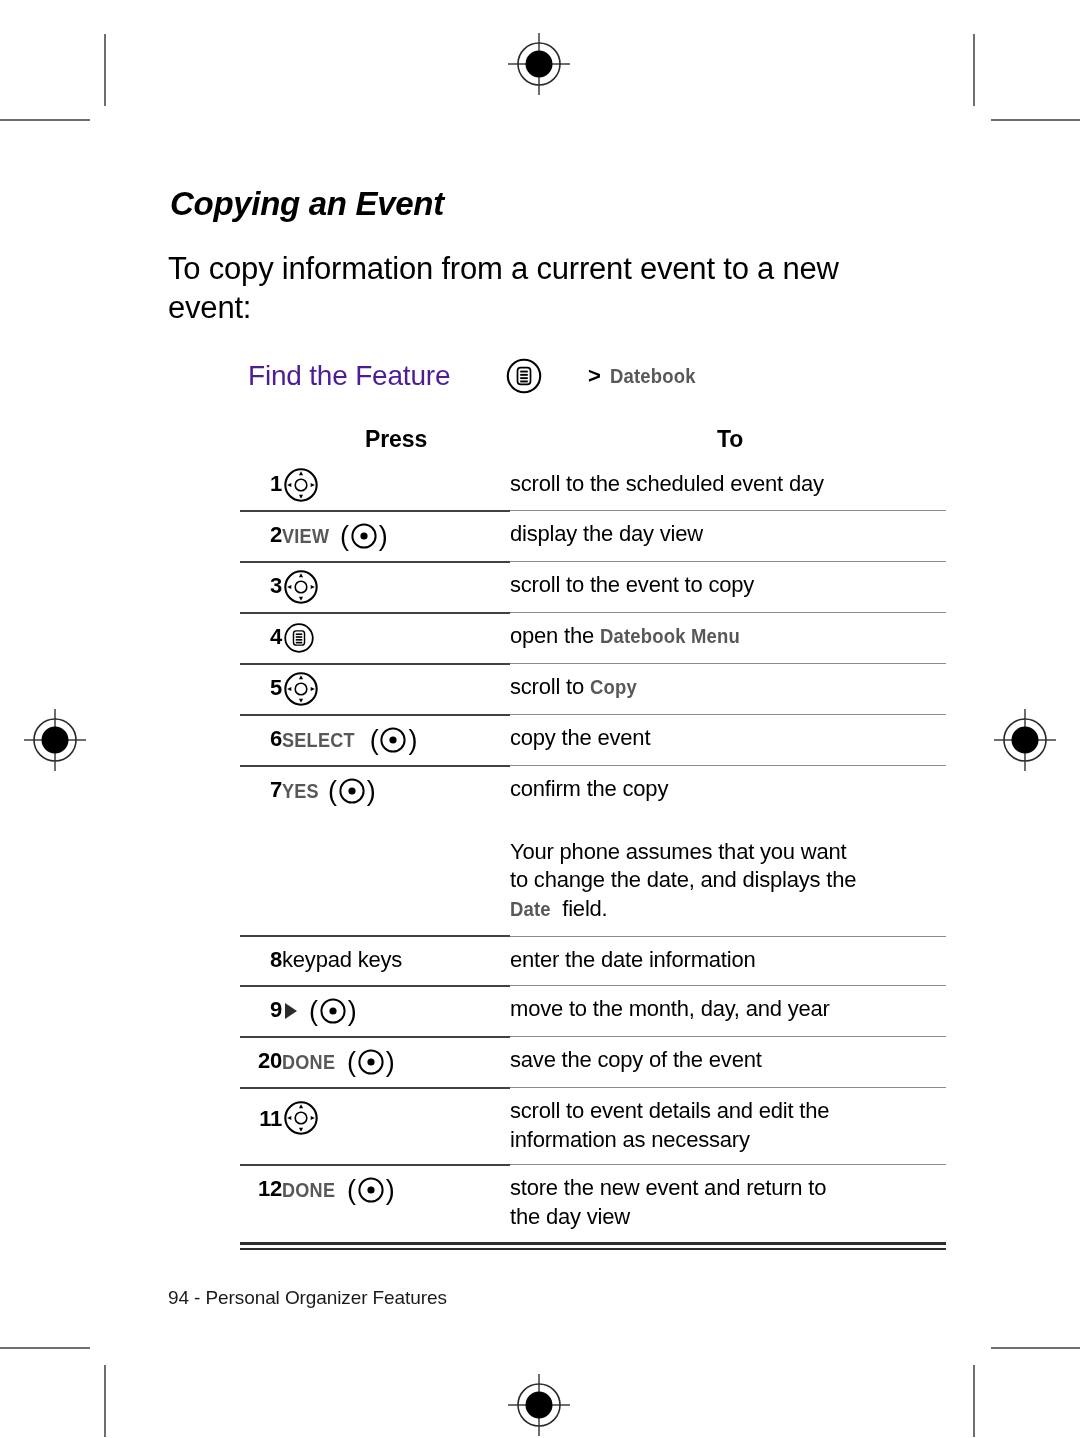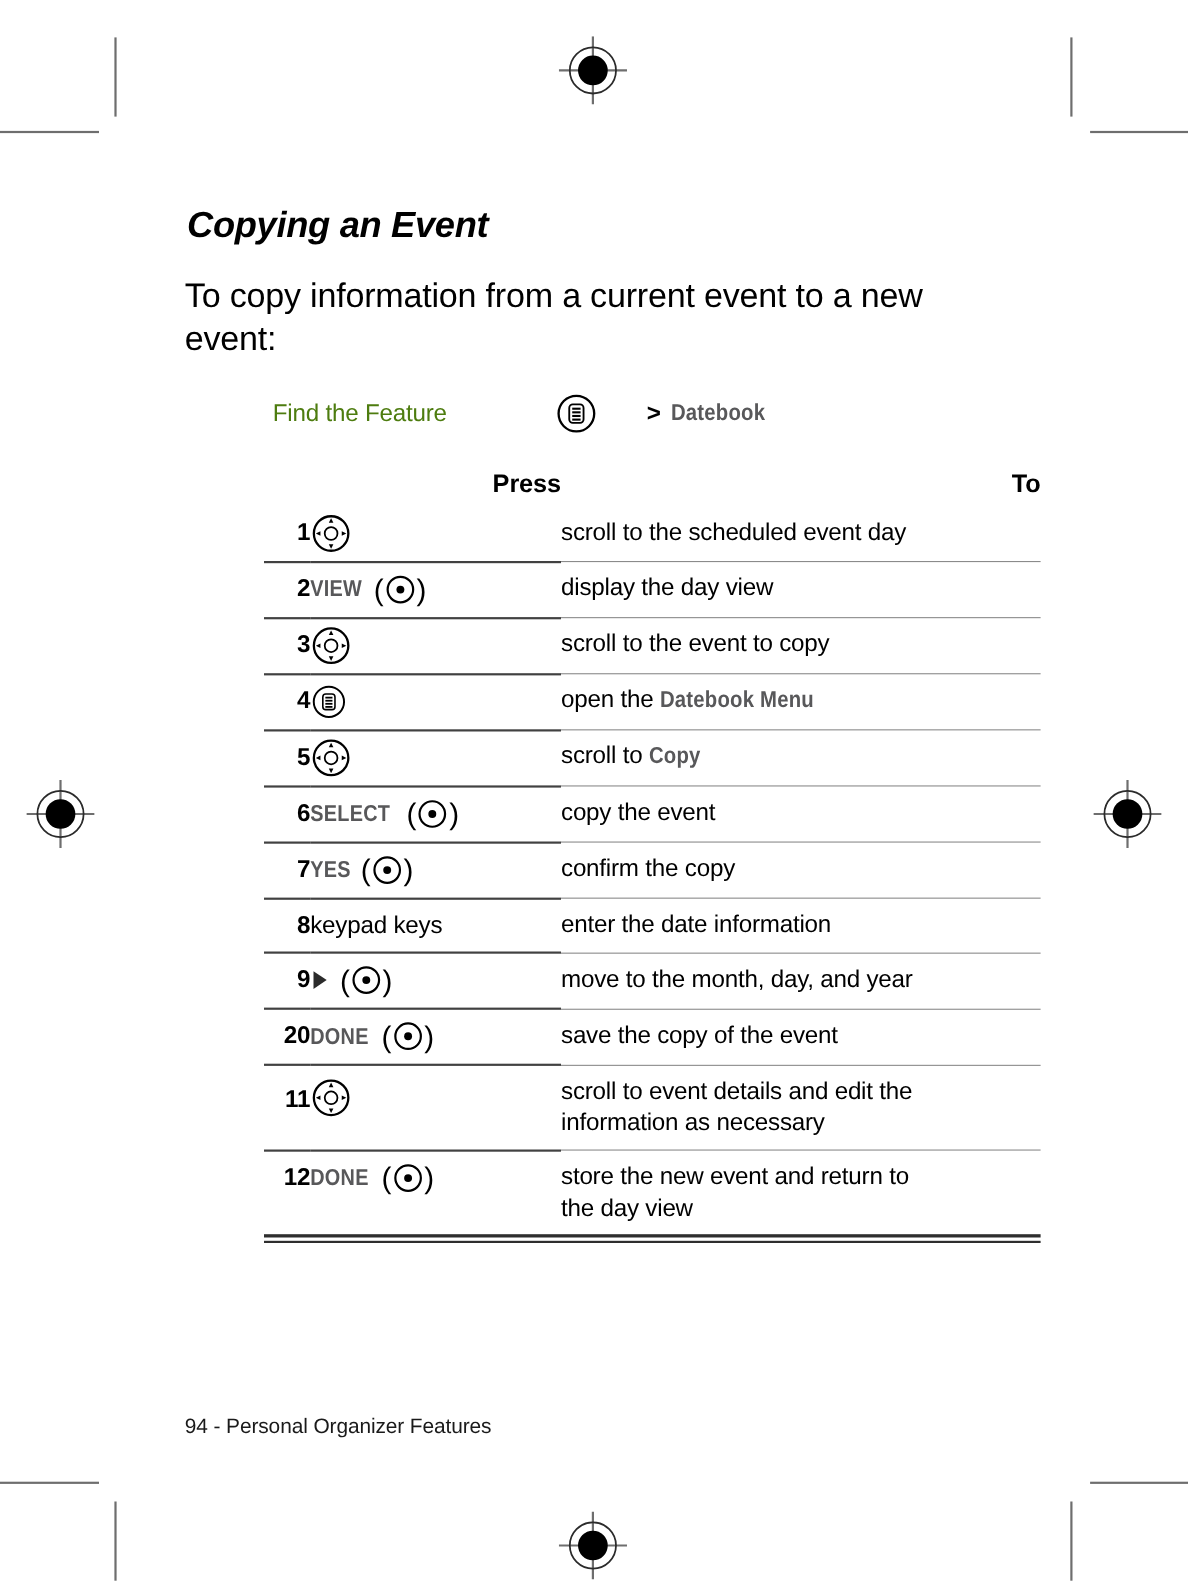--- a/index.html
+++ b/index.html
@@ -67,24 +67,24 @@
   }
 
   
   .fif {
     display: flex;
     align-items: center;
     margin: 28px 0 0 80px;
     height: 40px;
   }
   .fif-label {
-    font-size: 22px;
+    font-size: 28px;
     letter-spacing: -0.2px;
     width: 256px;
-    color: #4d7c0f;
+    color: #4c1d95;
   }
   .fif-icon {
     width: 40px;
     height: 40px;
     flex: 0 0 40px;
   }
   .fif-gt {
     font-size: 22px;
     font-weight: bold;
     margin: 0 9px 0 44px;
@@ -105,21 +105,21 @@
     border-collapse: collapse;
     width: 706px;
     margin: 30px 0 0 72px;
     table-layout: fixed;
   }
   table.steps col.c-num  { width: 42px; }
   table.steps col.c-key  { width: 228px; }
   table.steps col.c-desc { width: 436px; }
 
   table.steps th {
-    text-align: right;
+    text-align: center;
     font-size: 23px;
     font-weight: bold;
     padding: 0 0 8px 0;
     vertical-align: bottom;
     letter-spacing: -0.1px;
   }
   table.steps th.th-num { padding-left: 2px; }
   table.steps th.th-key { padding-left: 0; }
   table.steps th.th-desc { padding-left: 4px; }
 
@@ -420,20 +420,29 @@
                     <circle cx="14" cy="14" r="3.6" fill="#000"></circle>
                   </svg>
                 </span>
                 <span class="paren">)</span>
               </span>
             </span>
           </td>
           <td class="desc">confirm the copy</td>
         </tr>
 
+        <tr>
+          <td class="num"></td>
+          <td class="key"></td>
+          <td class="desc" style="padding-top:22px;padding-bottom:12px;">
+            <div>Your phone assumes that you want</div>
+            <div>to change the date, and displays the</div>
+            <div><span class="screentext">Date</span><span> field.</span></div>
+          </td>
+        </tr>
 
         <tr class="sep">
           <td class="num">8</td>
           <td class="key">keypad keys</td>
           <td class="desc">enter the date information</td>
         </tr>
 
         <tr class="sep">
           <td class="num">9</td>
           <td class="key">

